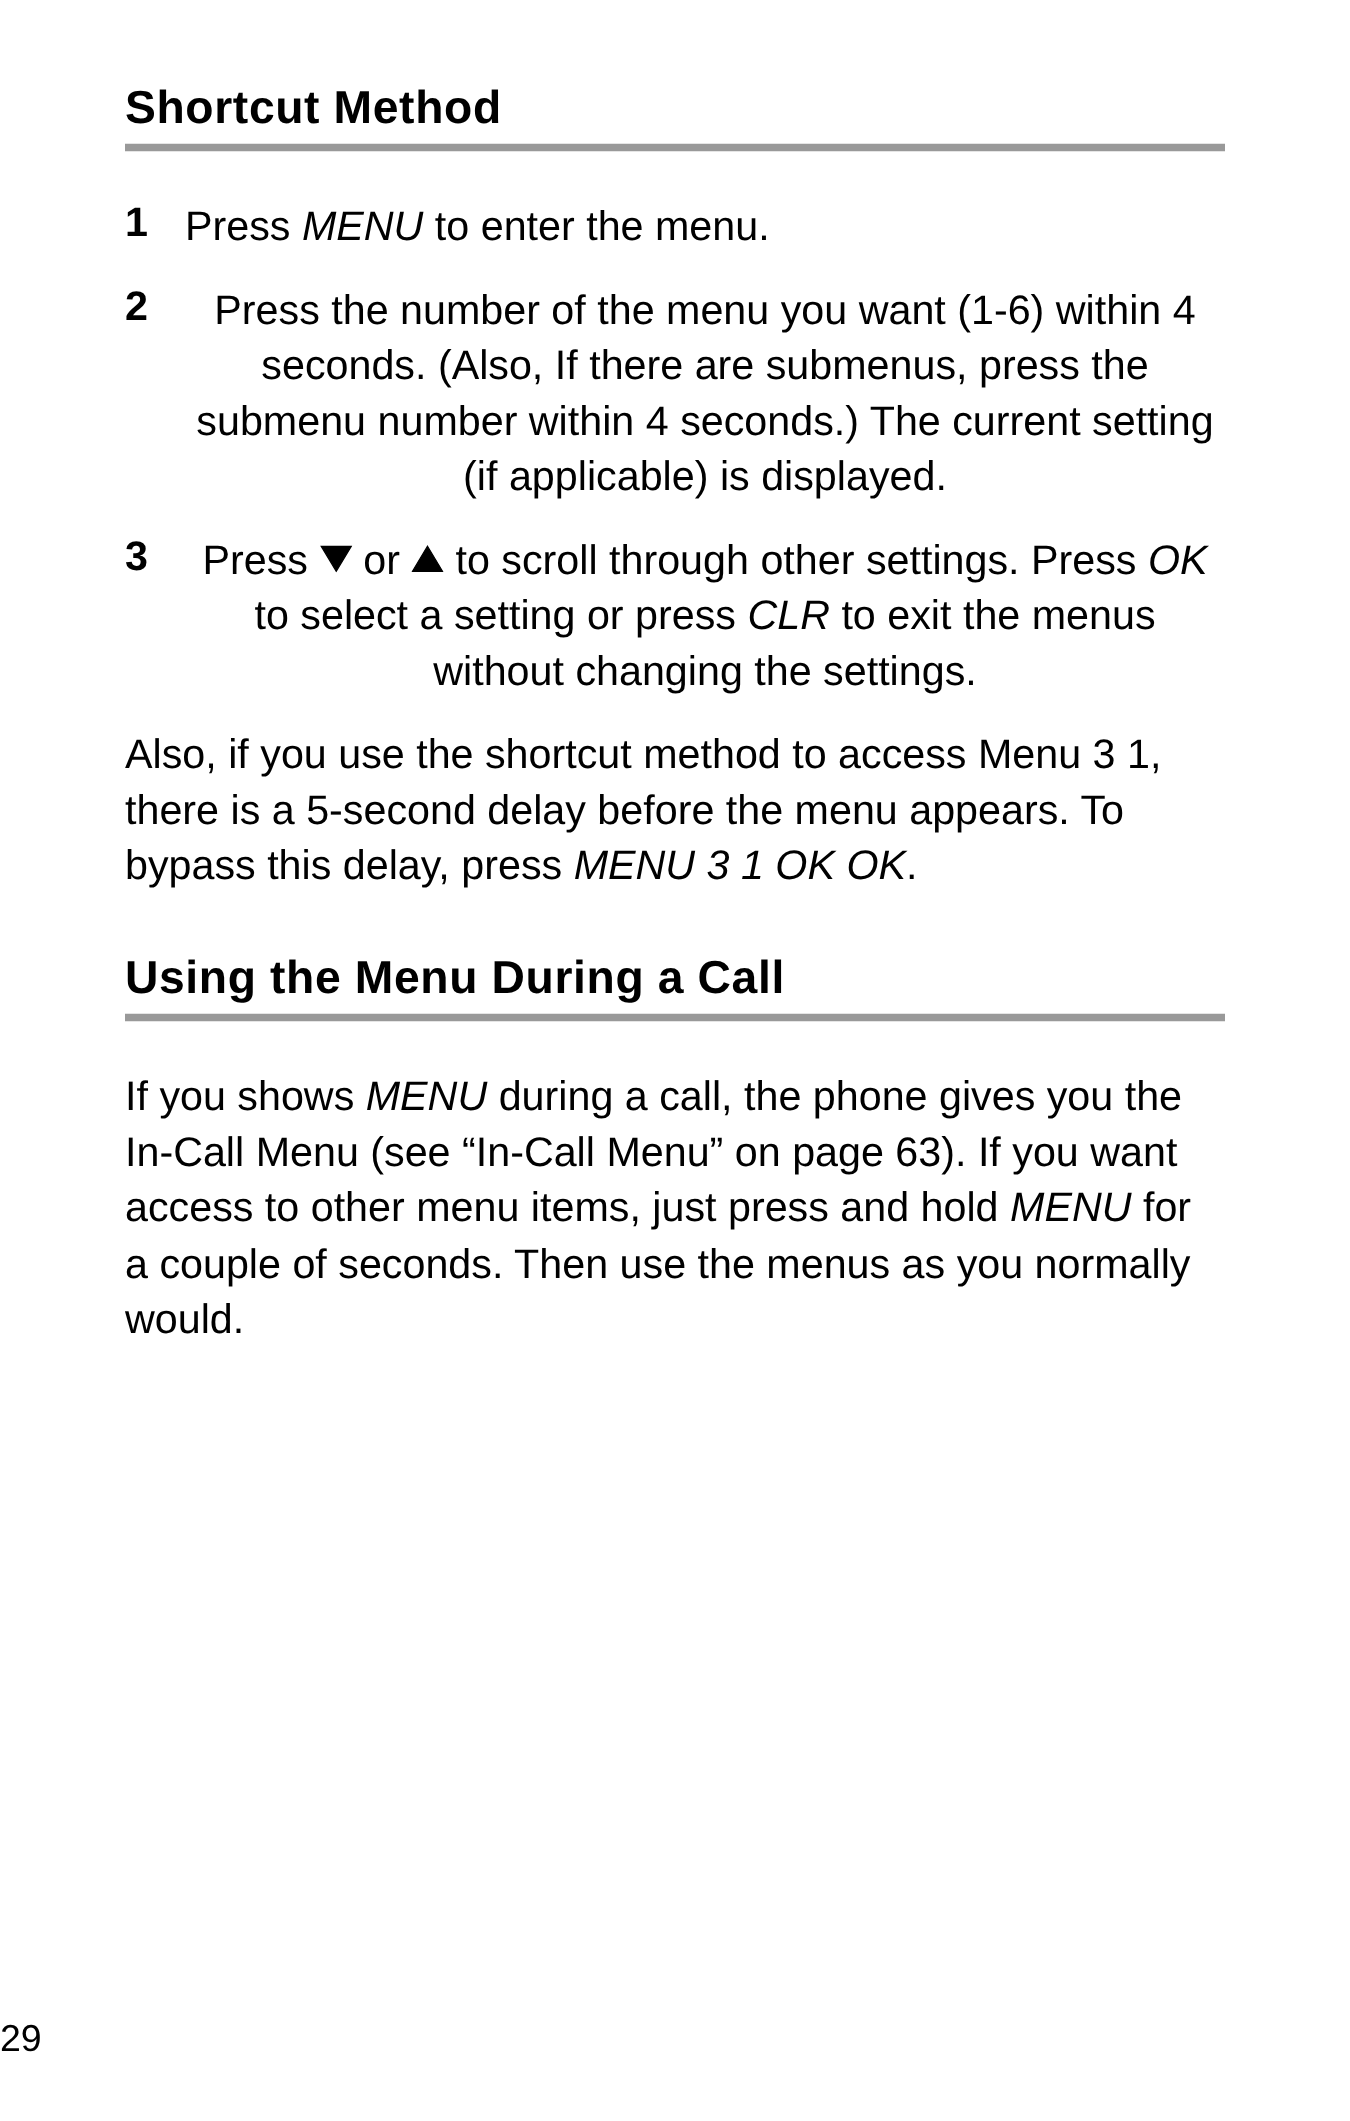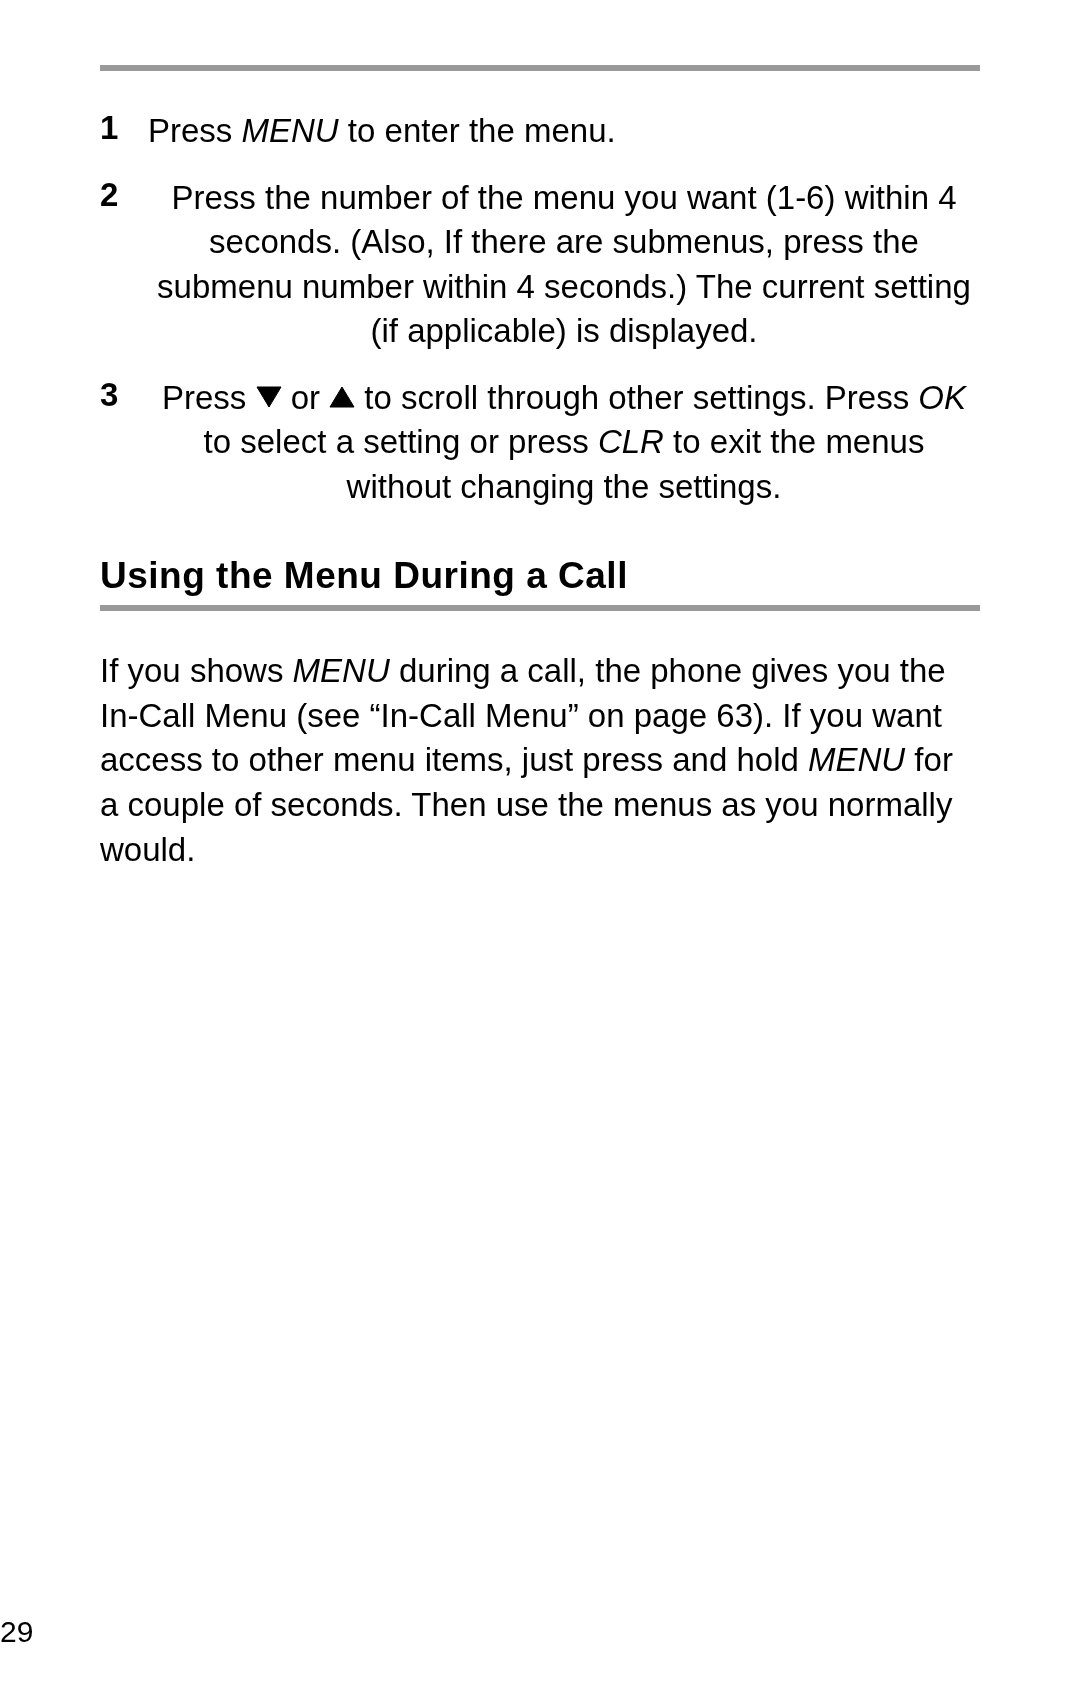--- a/index.html
+++ b/index.html
@@ -81,20 +81,21 @@
       top: -3px;
     }
     .tri svg {
       display: block;
     }
   </style>
 </head>
 <body>
 
 <section>
+  <h2 class="section-heading">Shortcut Method</h2>
   <hr class="heading-rule">
 
 
   <ol class="steps">
     <li>
       <span class="step-num">1</span>
       <span class="step-text">
         <span>Press </span><span class="key">MENU</span><span> to enter the menu.</span>
       </span>
     </li>
@@ -108,20 +109,23 @@
         <span>Press </span><span class="tri"><svg width="26" height="22">
               <polygon points="1,1 25,1 13,21" fill="#000" stroke="#000" stroke-width="1"></polygon>
             </svg></span><span> or </span><span class="tri"><svg width="26" height="22">
               <polygon points="13,1 25,21 1,21" fill="#000" stroke="#000" stroke-width="1"></polygon>
             </svg></span><span> to scroll through other settings. Press </span><span class="key">OK</span><span> to select a setting or press </span><span class="key">CLR</span><span> to exit the menus without changing the settings.</span>
       </span>
     </li>
   </ol>
 
 
+  <p class="body">
+    <span>Also, if you use the shortcut method to access Menu 3 1, there is a 5-second delay before the menu appears. To bypass this delay, press </span><span class="key">MENU 3 1 OK OK</span><span>.</span>
+  </p>
 </section>
 
 <section class="section2">
   <h2 class="section-heading">Using the Menu During a Call</h2>
   <hr class="heading-rule">
 
   <p class="body">
     <span>If you shows </span><span class="key">MENU</span><span> during a call, the phone gives you the In-Call Menu (see “In-Call Menu” on page 63). If you want access to other menu items, just press and hold </span><span class="key">MENU</span><span> for a couple of seconds. Then use the menus as you normally would.</span>
   </p>
 </section>

